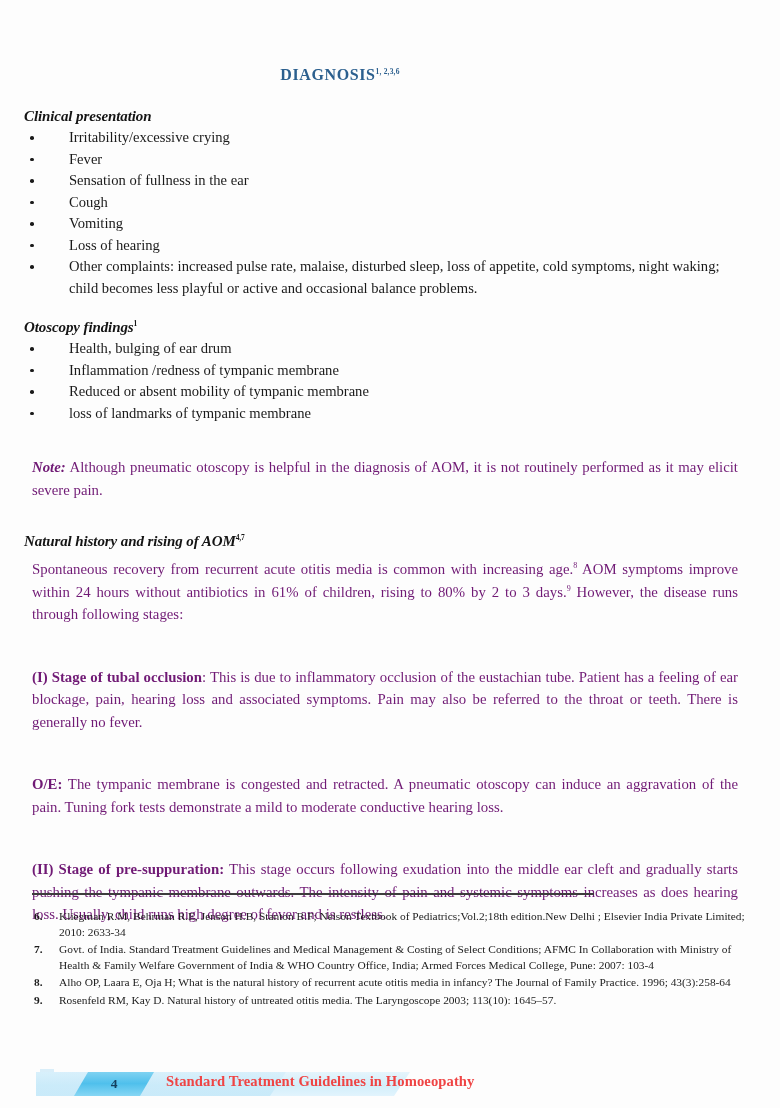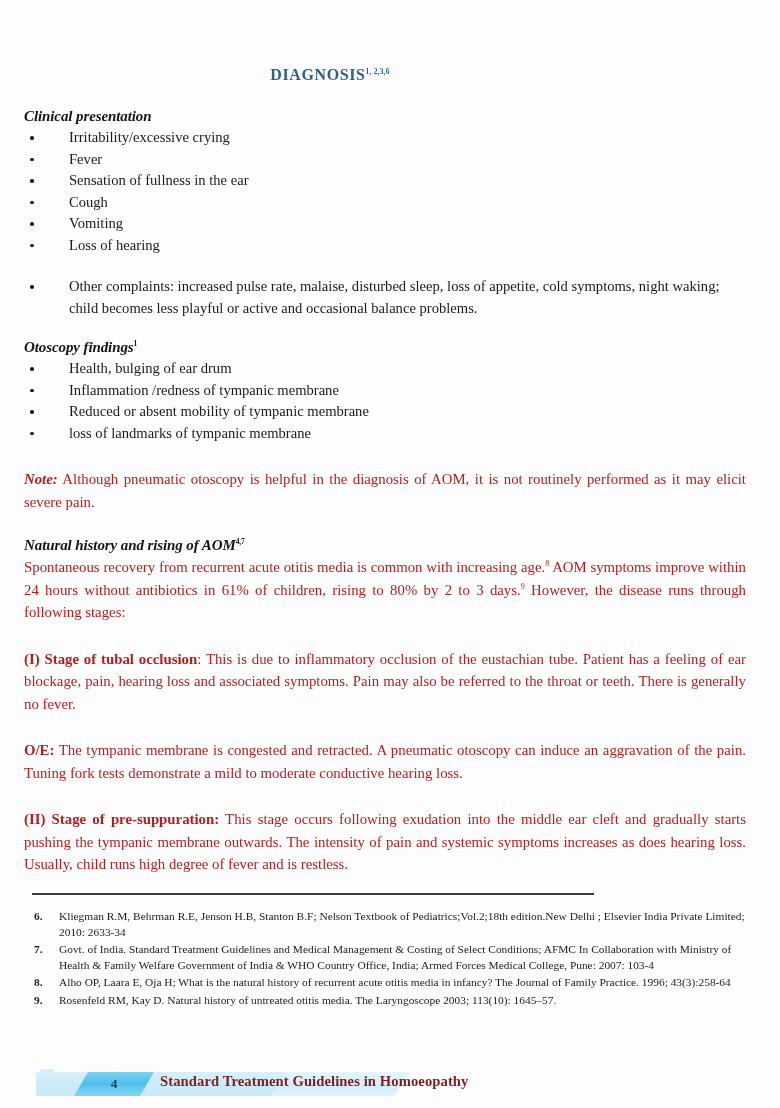--- a/index.html
+++ b/index.html
@@ -57,21 +57,21 @@
     top: 6px;
     width: 62px;
     height: 8px;
     background: rgba(255,255,255,0.55);
     border-radius: 2px;
   }
 
   
   .doc-heading {
     position: absolute;
-    left: 0;
+    left: 10px;
     top: 66px;
     width: 660px;
     text-align: center;
   }
   .doc-heading .word {
     font-family: "Liberation Serif", serif;
     font-weight: bold;
     font-size: 16px;
     letter-spacing: 0.6px;
     color: #2b5f8e;
@@ -124,29 +124,28 @@
     position: absolute;
     left: 6px;
     top: 9px;
     width: 3.6px;
     height: 3.6px;
     background: #1a1a1a;
     border-radius: 50%;
   }
   ul.bullets > li.wrap {
     padding-right: 4px;
-    margin-top: 20px;
   }
 
   p.body {
-    margin: 0;
+    margin: 8px;
     font-size: 14.8px;
     line-height: 22.5px;
     text-align: justify;
-    color: #b91c1c;
+    color: #701a75;
   }
   .b { font-weight: bold; }
   .bi { font-weight: bold; font-style: italic; }
   p.body sup, span sup {
     font-size: 8px;
     vertical-align: super;
     line-height: 0;
   }
   .gap-md { height: 20px; }
   .gap-lg { height: 24px; }
@@ -231,26 +230,26 @@
     display: flex;
     align-items: center;
     justify-content: center;
     font-family: "Liberation Serif", serif;
     font-size: 13.5px;
     font-weight: bold;
     color: #15405e;
   }
   .foot-title {
     position: absolute;
-    left: 160px;
+    left: 166px;
     top: 13px;
     font-family: "Liberation Serif", serif;
     font-weight: bold;
     font-size: 14.6px;
-    color: #7f1d1d;
+    color: #ef4444;
     letter-spacing: 0.1px;
   }
   .foot-speck {
     position: absolute;
     left: 40px;
     top: 9px;
     width: 14px;
     height: 4px;
     background: #cfeaf7;
     opacity: 0.8;

